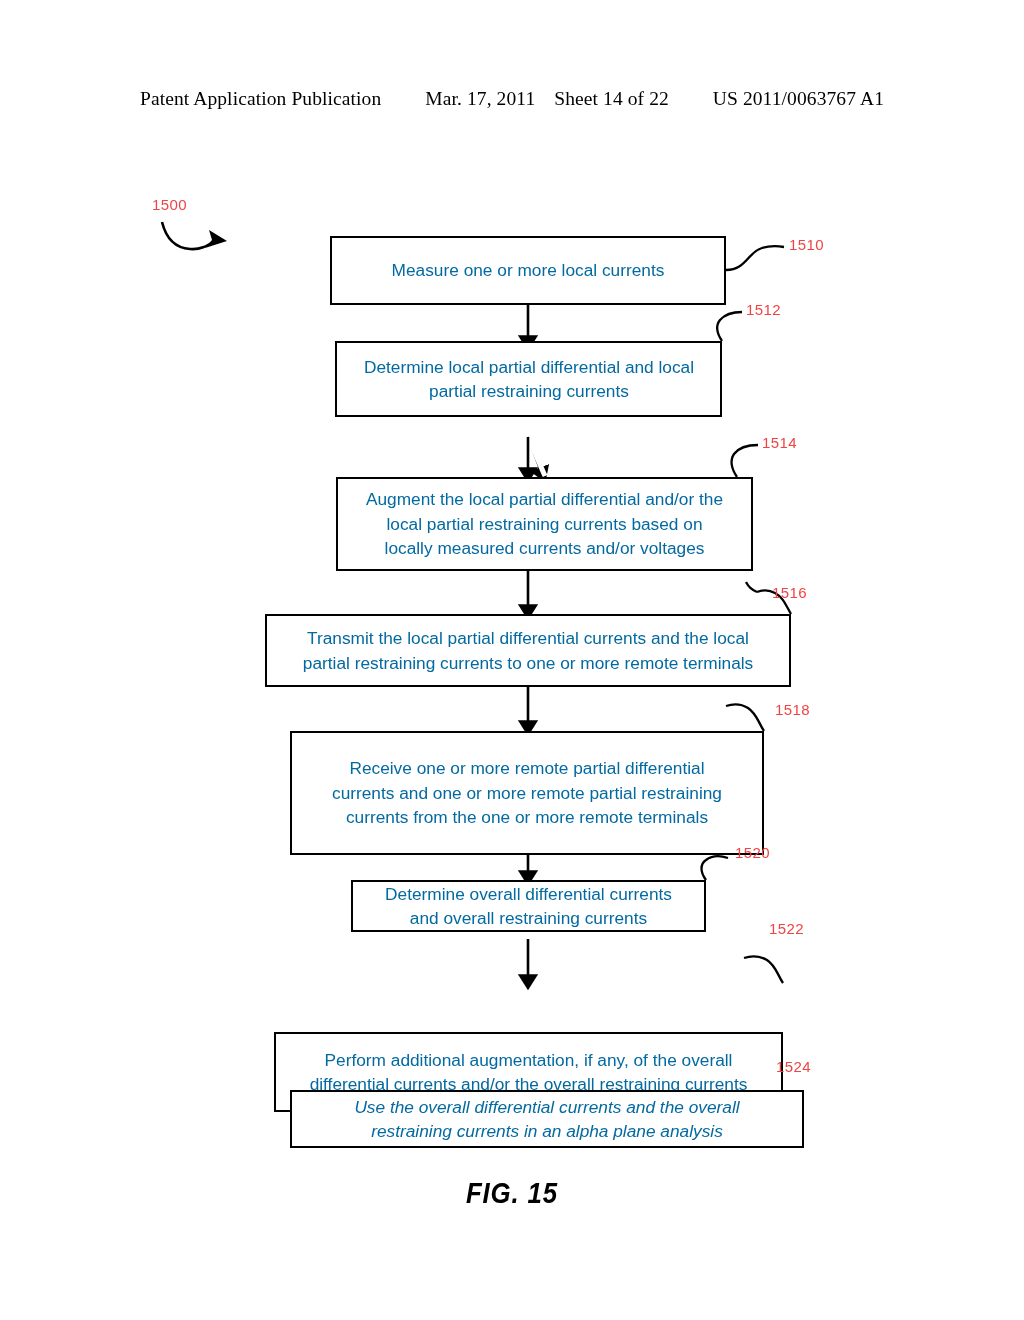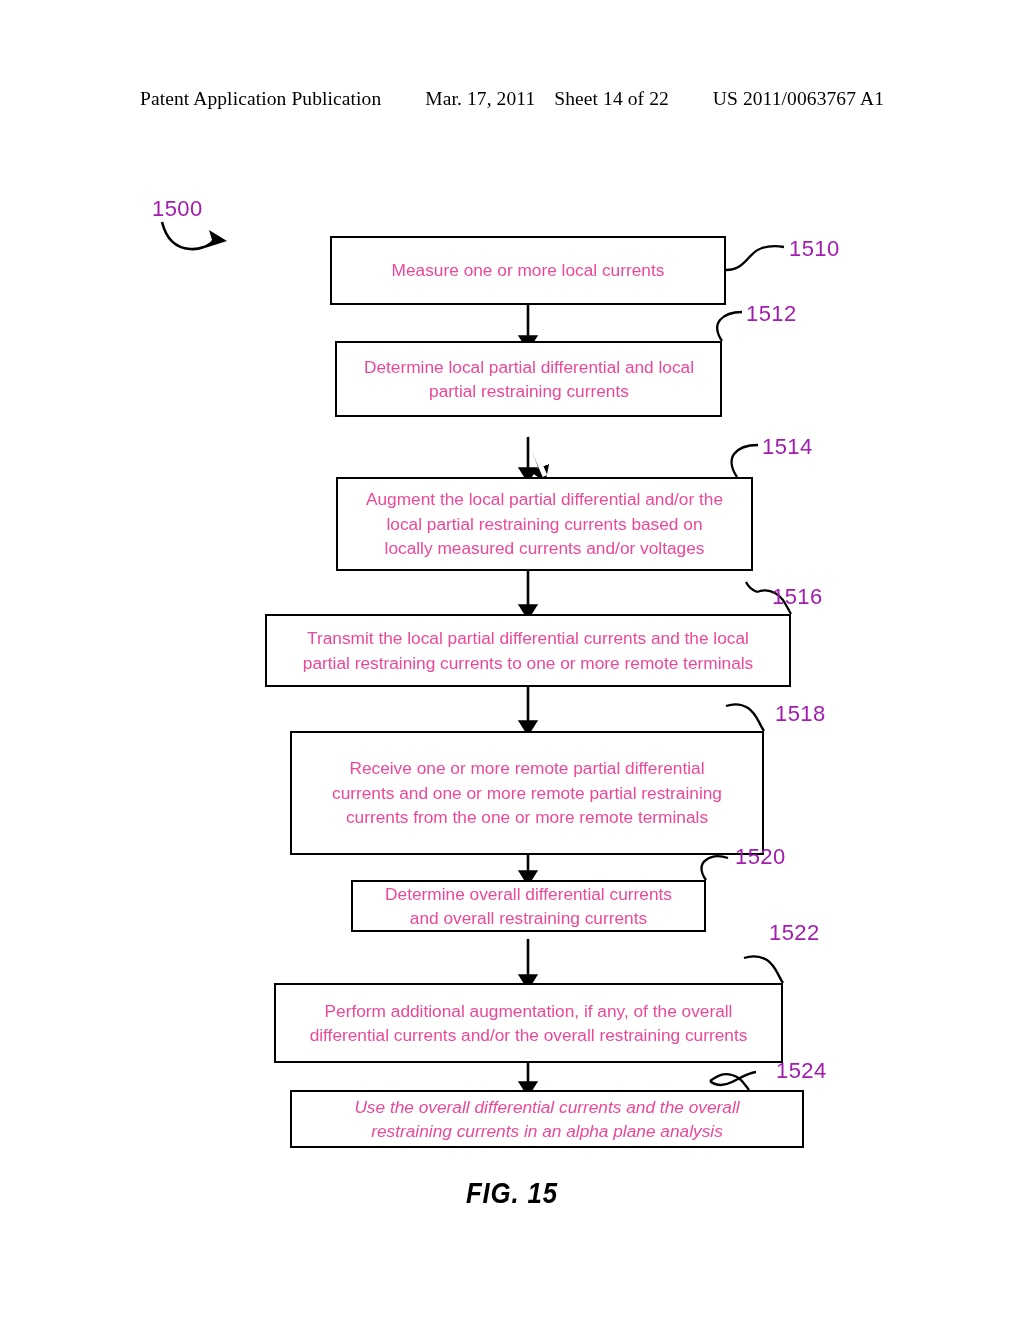--- a/index.html
+++ b/index.html
@@ -52,30 +52,30 @@
     display: flex;
     align-items: center;
     justify-content: center;
     text-align: center;
     padding: 0 10px;
   }
   .flow-box .box-text {
     font-family: "Liberation Sans", sans-serif;
     font-size: 17.3px;
     line-height: 24.5px;
-    color: #ec4899;
+    color: #0369a1;
     white-space: pre-line;
   }
 
   
   .ref-num {
     position: absolute;
     font-family: "Liberation Sans", sans-serif;
-    font-size: 22px;
-    color: #a21caf;
+    font-size: 15px;
+    color: #ef4444;
     white-space: nowrap;
     letter-spacing: 0.4px;
   }
 
   
   #fig-caption {
     position: absolute;
     left: 0;
     top: 1176px;
     width: 1024px;
@@ -188,21 +188,21 @@
 currents from the one or more remote terminals</span>
   </div>
   <div class="ref-num" style="left:775px; top:701px;">1518</div>
 
   <div class="flow-box" style="left:351px; top:880px; width:355px; height:52px;">
     <span class="box-text">Determine overall differential currents
 and overall restraining currents</span>
   </div>
   <div class="ref-num" style="left:735px; top:844px;">1520</div>
 
-  <div class="flow-box" style="left:274px; top:983px; width:509px; height:80px;">
+  <div class="flow-box" style="left:274px; top:1032px; width:509px; height:80px;">
     <span class="box-text">Perform additional augmentation, if any, of the overall
 differential currents and/or the overall restraining currents</span>
   </div>
   <div class="ref-num" style="left:769px; top:920px;">1522</div>
 
   <div class="flow-box" style="left:290px; top:1090px; width:514px; height:58px;font-style:italic;">
     <span class="box-text">Use the overall differential currents and the overall
 restraining currents in an alpha plane analysis</span>
   </div>
   <div class="ref-num" style="left:776px; top:1058px;">1524</div>

